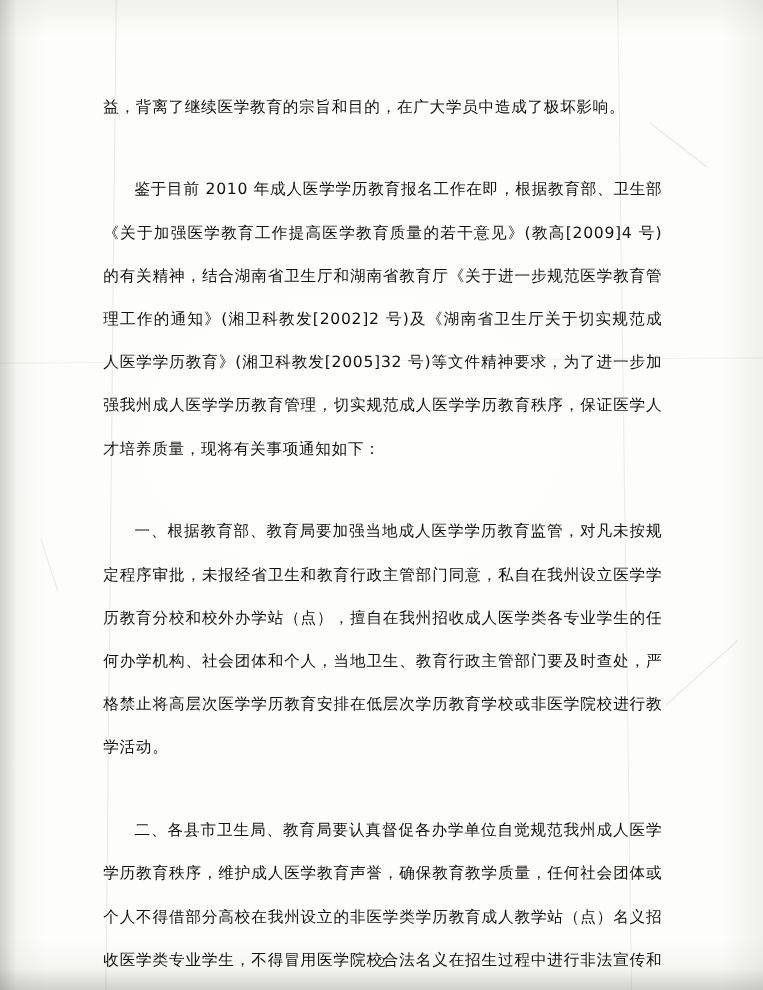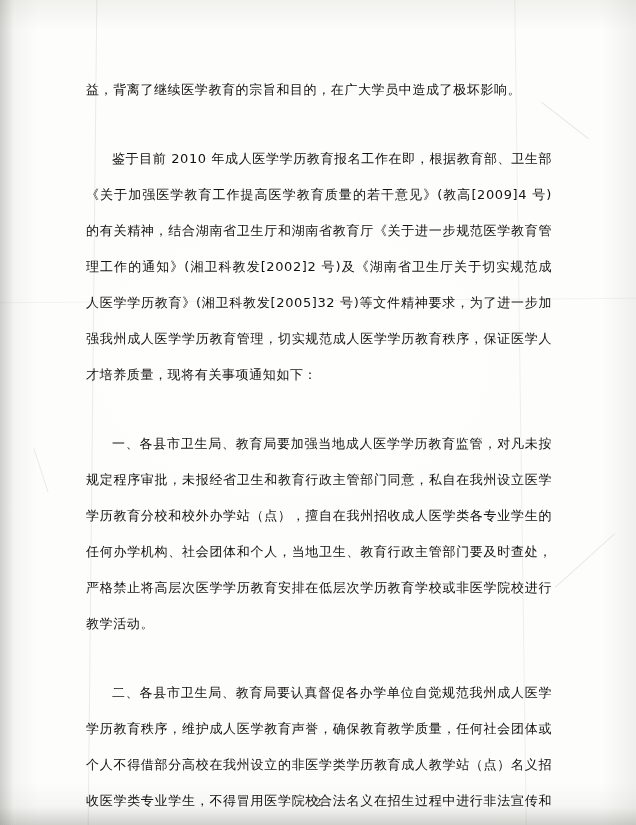--- a/index.html
+++ b/index.html
@@ -102,21 +102,21 @@
     <div class="crease c2"></div>
     <div class="crease c3"></div>
     <div class="crease c4"></div>
     <div class="crease c5"></div>
     <div class="crease c6"></div>
   </div>
 
   <div class="content">
     <p class="para">益，背离了继续医学教育的宗旨和目的，在广大学员中造成了极坏影响。</p>
     <p class="para indent">鉴于目前 2010 年成人医学学历教育报名工作在即，根据教育部、卫生部《关于加强医学教育工作提高医学教育质量的若干意见》(教高[2009]4 号)的有关精神，结合湖南省卫生厅和湖南省教育厅《关于进一步规范医学教育管理工作的通知》(湘卫科教发[2002]2 号)及《湖南省卫生厅关于切实规范成人医学学历教育》(湘卫科教发[2005]32 号)等文件精神要求，为了进一步加强我州成人医学学历教育管理，切实规范成人医学学历教育秩序，保证医学人才培养质量，现将有关事项通知如下：</p>
-    <p class="para indent">一、各县市卫生局、教育局要加强当地成人医学学历教育监管，对凡未按规定程序审批，未报经省卫生和教育行政主管部门同意，私自在我州设立医学学历教育分校和校外办学站（点），擅自在我州招收成人医学类各专业学生的任何办学机构、社会团体和个人，当地卫生、教育行政主管部门要及时查处，严格禁止将高层次医学学历教育安排在低层次学历教育学校或非医学院校进行教学活动。</p>
+    <p class="para indent">一、根据教育部、教育局要加强当地成人医学学历教育监管，对凡未按规定程序审批，未报经省卫生和教育行政主管部门同意，私自在我州设立医学学历教育分校和校外办学站（点），擅自在我州招收成人医学类各专业学生的任何办学机构、社会团体和个人，当地卫生、教育行政主管部门要及时查处，严格禁止将高层次医学学历教育安排在低层次学历教育学校或非医学院校进行教学活动。</p>
     <p class="para indent">二、各县市卫生局、教育局要认真督促各办学单位自觉规范我州成人医学学历教育秩序，维护成人医学教育声誉，确保教育教学质量，任何社会团体或个人不得借部分高校在我州设立的非医学类学历教育成人教学站（点）名义招收医学类专业学生，不得冒用医学院校合法名义在招生过程中进行非法宣传和违规承诺，严厉杜绝买卖文凭现象的发生。</p>
 
   </div>
 
   <div class="page-number">2</div>
 
   <div class="edge-shadow-left"></div>
   <div class="edge-shadow-bottom"></div>
 </div>
 

